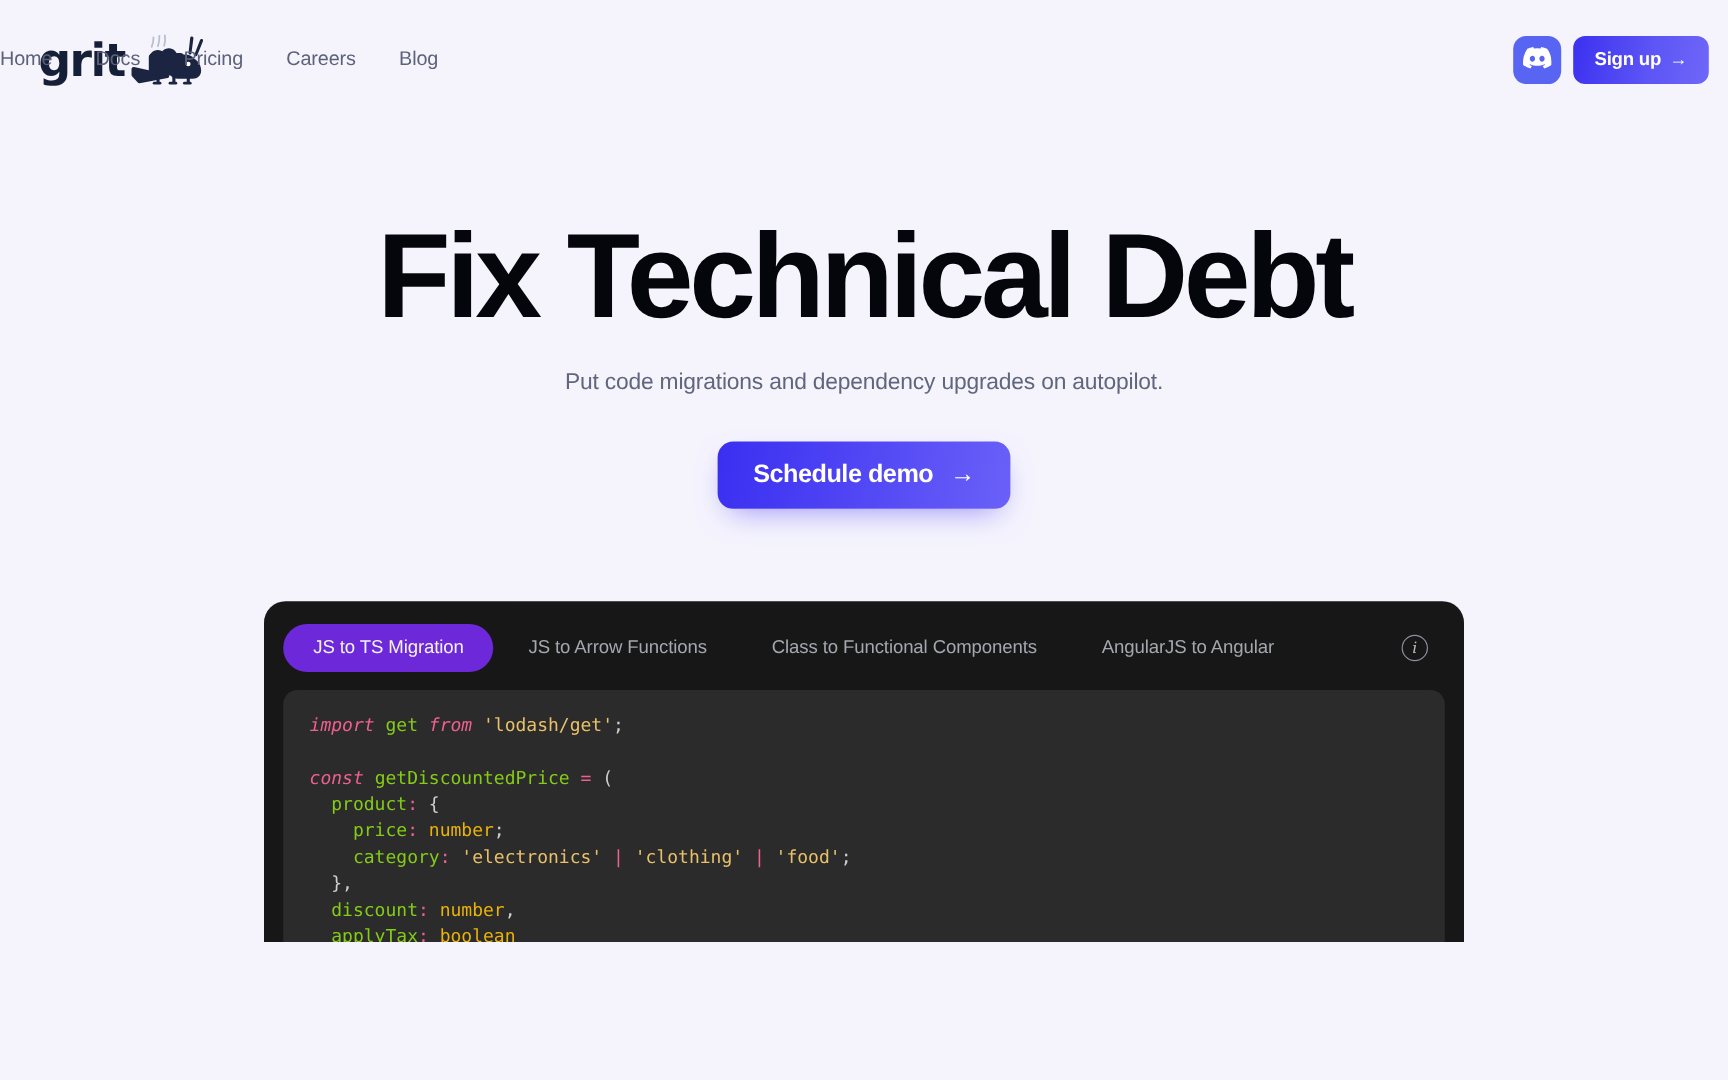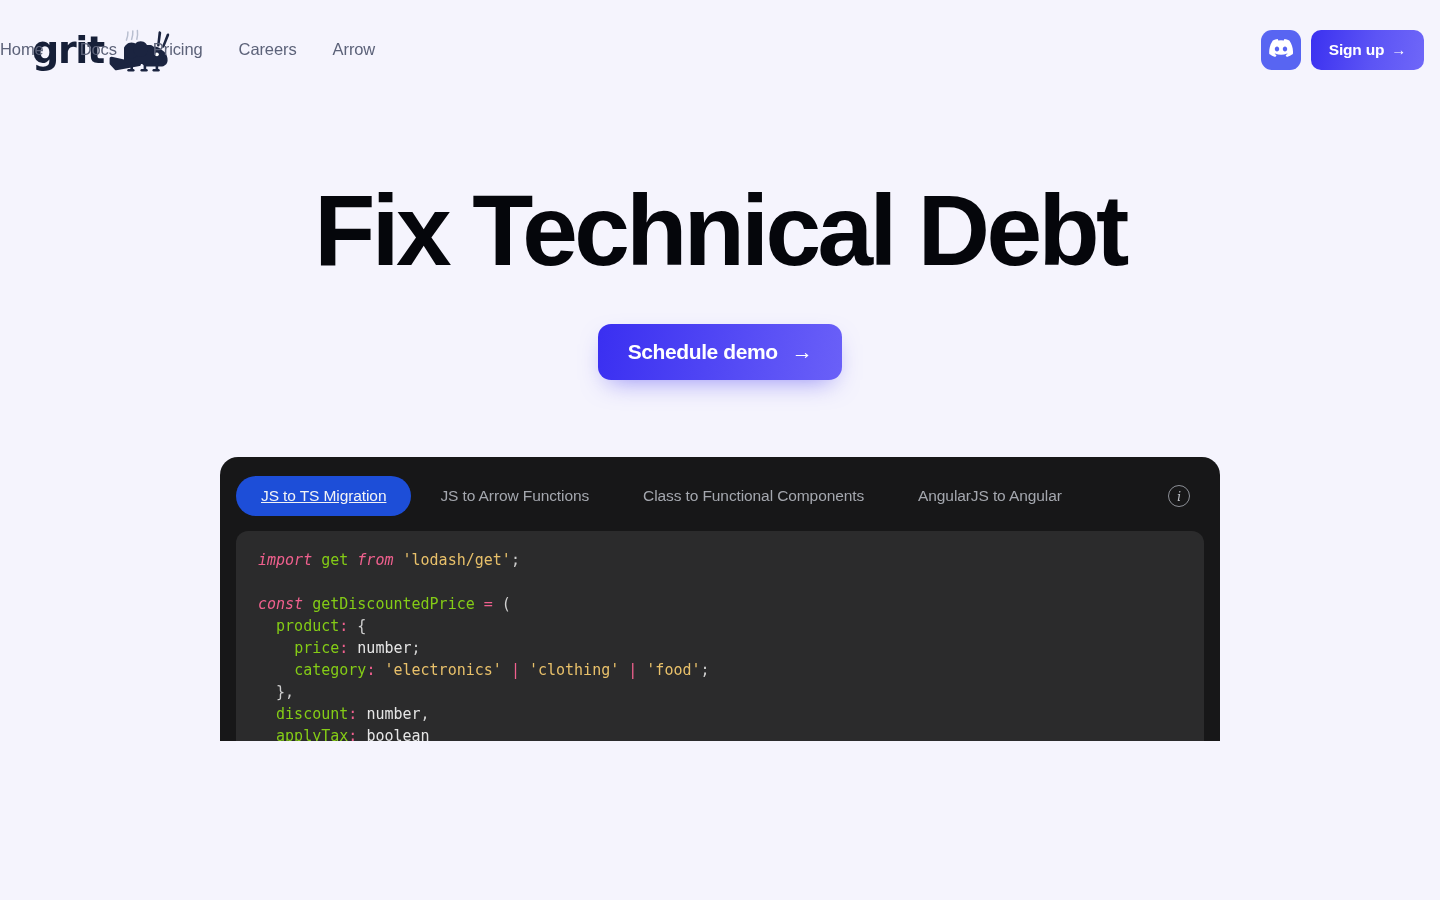--- a/index.html
+++ b/index.html
@@ -168,23 +168,22 @@
     font-size: 15.5px;
     color: #a4a7ae;
     cursor: pointer;
     white-space: nowrap;
     letter-spacing: -0.1px;
     background: transparent;
     border: none;
     font-family: "Liberation Sans", sans-serif;
   }
   .tab.active {
-    background: #1d4ed8;
+    background: #6d28d9;
     color: #f2f3f5;
-    text-decoration: underline;
   }
   .info-icon {
     margin-left: auto;
     margin-right: 14px;
     width: 22px; height: 22px;
     border-radius: 50%;
     border: 1.6px solid #8d9097;
     color: #b9bcc2;
     display: flex;
     align-items: center;
@@ -207,21 +206,21 @@
     font-family: "DejaVu Sans Mono", monospace;
     font-size: 15px;
     line-height: 22px;
     color: #d4d4d4;
     white-space: pre;
     padding: 0 22px;
   }
   .tok-kw   { color: #f0608e; font-style: italic; }
   .tok-var  { color: #84cc16; }
   .tok-str  { color: #e8c06a; }
-  .tok-type { color: #e5e5e5; }
+  .tok-type { color: #eab308; }
   .tok-punc { color: #cfcfcf; }
   .tok-op   { color: #f0608e; }
 </style>
 </head>
 <body>
 
 <header class="site-header">
 
   <div class="brand">
     <span class="brand-word">grit</span>
@@ -253,21 +252,21 @@
         </g>
       </svg>
     </span>
   </div>
 
   <nav class="main-nav">
     <a href="#">Home</a>
     <a href="#">Docs</a>
     <a href="#">Pricing</a>
     <a href="#">Careers</a>
-    <a href="#">Arrow</a>
+    <a href="#">Blog</a>
   </nav>
 
   <div class="header-actions">
     <button class="discord-btn">
       <span>
         <svg width="24" height="24" viewBox="0 0 24 18" fill="#ffffff">
           <path d="M20.3 1.6A19.8 19.8 0 0 0 15.4.1c-.2.4-.5 1-.6 1.4a18.3 18.3 0 0 0-5.5 0C9.1 1 8.9.5 8.7.1A19.7 19.7 0 0 0 3.8 1.6C.7 6.2-.1 10.7.3 15.1A19.9 19.9 0 0 0 6.3 18c.5-.7.9-1.4 1.3-2.1-.7-.3-1.4-.6-2-1 .2-.1.3-.2.5-.4 3.9 1.8 8.1 1.8 12 0 .2.1.3.3.5.4-.6.4-1.3.7-2 1 .4.8.8 1.5 1.3 2.1a19.8 19.8 0 0 0 6-2.9c.5-5.1-.8-9.6-3.6-13.5zM8 12.4c-1.2 0-2.2-1.1-2.2-2.4S6.8 7.5 8 7.5s2.2 1.1 2.2 2.5-1 2.4-2.2 2.4zm8 0c-1.2 0-2.2-1.1-2.2-2.4s1-2.5 2.2-2.5 2.2 1.1 2.2 2.5-1 2.4-2.2 2.4z"></path>
         </svg>
       </span>
     </button>
@@ -275,20 +274,21 @@
       <span>Sign up</span>
       <span class="arr">→</span>
     </button>
   </div>
 </header>
 
 <section class="hero">
   <h1 class="hero-title">
     <span>Fix Technical Debt</span>
   </h1>
+  <p class="hero-sub">Put code migrations and dependency upgrades on autopilot.</p>
   <div class="hero-cta-row">
     <button class="demo-btn">
       <span>Schedule demo</span>
       <span>→</span>
     </button>
   </div>
 </section>
 
 <section class="demo-panel-wrap">
   <div class="demo-panel">

